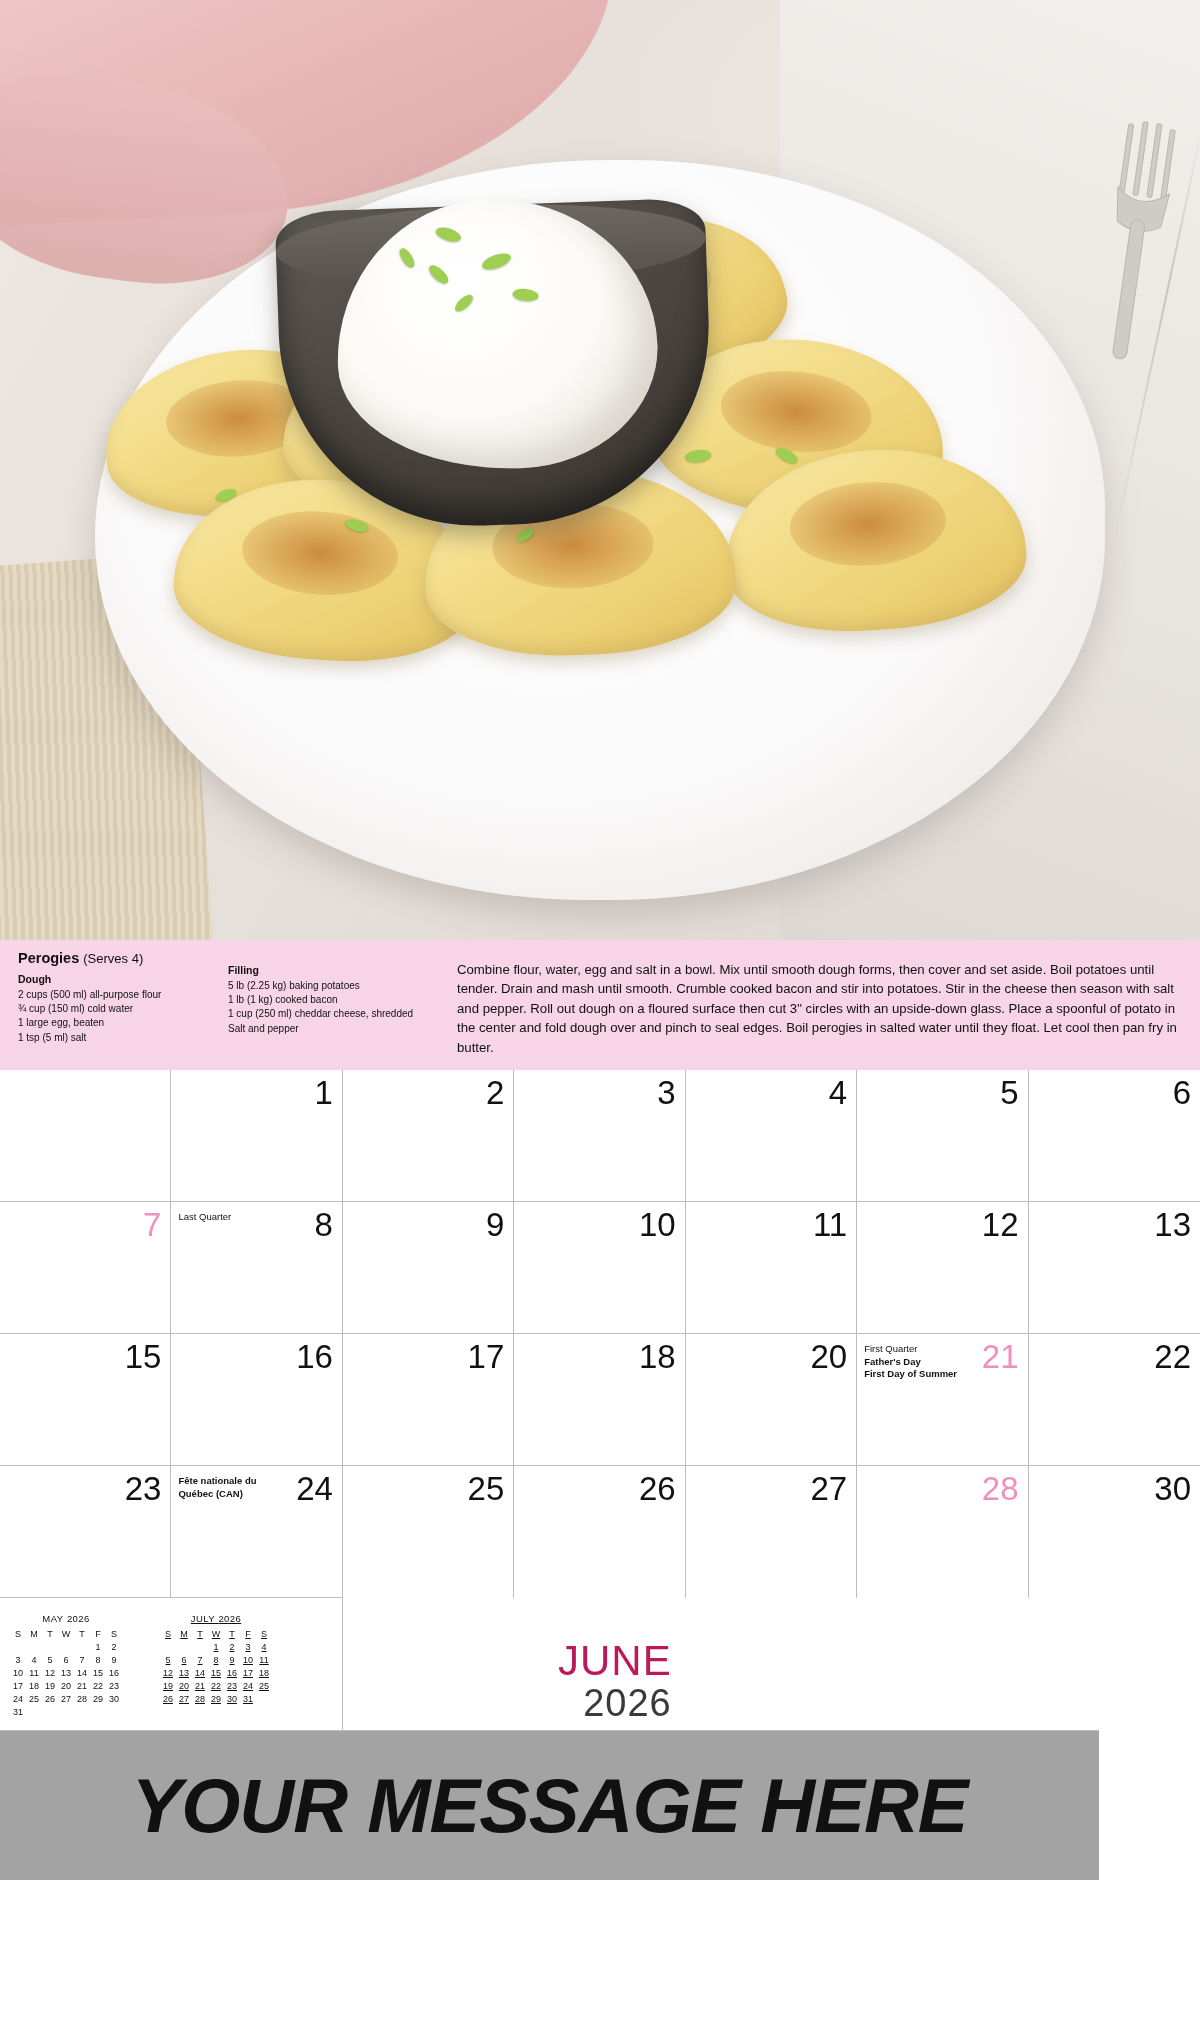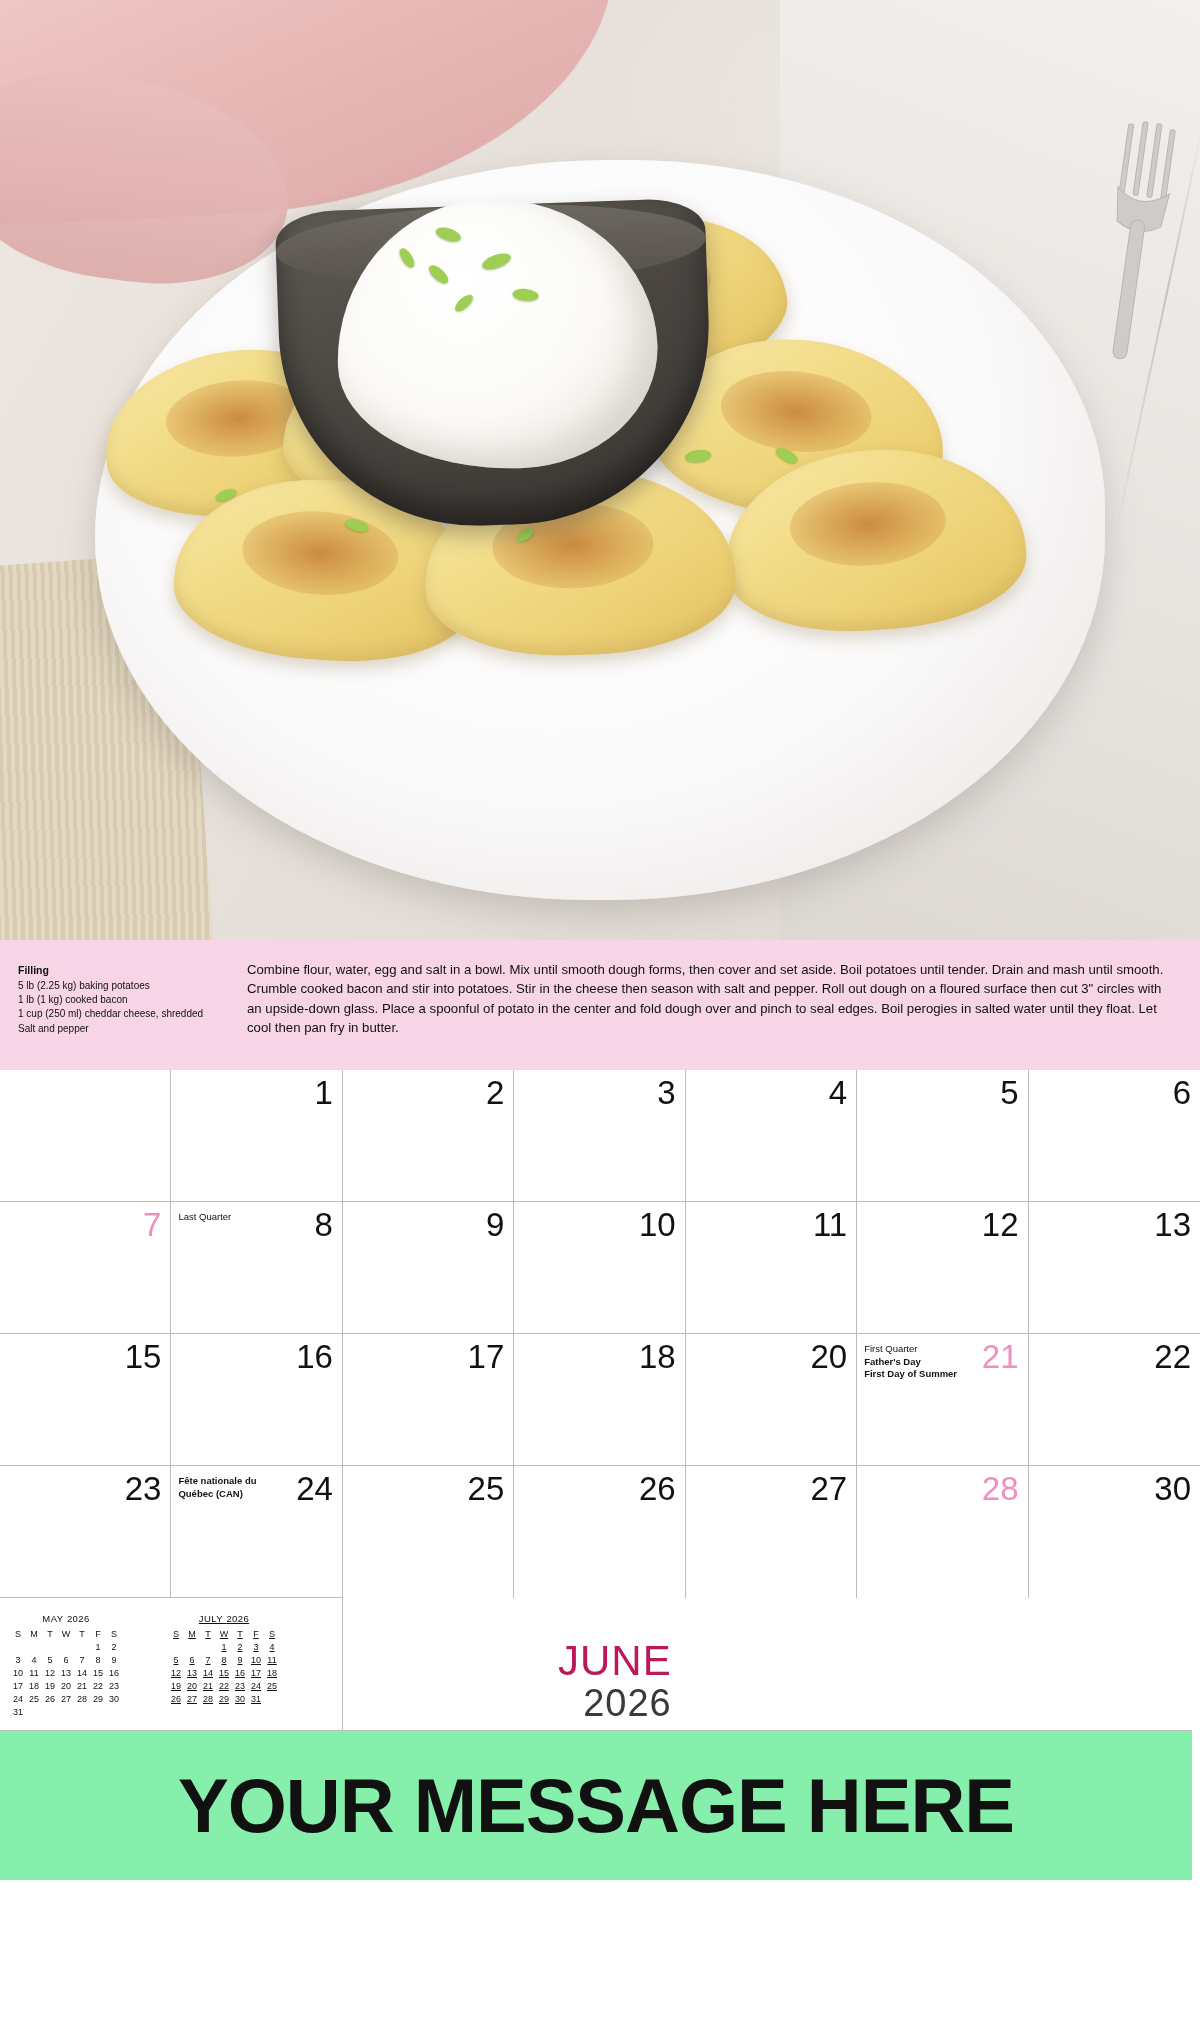--- a/index.html
+++ b/index.html
@@ -155,41 +155,42 @@
   }
   .dnum.sun { color:#ef8fbe; }
   .ev {
     position:absolute; left:7px; top:9px;
     font-size:9.5px; line-height:1.32; color:#111; max-width:112px;
   }
   .ev .bold { font-weight:bold; }
   .ev .light { font-weight:normal; }
 
   
-  .mini-wrap { display:flex; align-items:flex-start; gap:12px; padding:14px 6px 0 10px; }
+  .mini-wrap { display:flex; align-items:flex-start; gap:4px; padding:14px 6px 0 10px; }
   .mini { font-size:9.5px; color:#111; }
   .mini h4 { margin:0 0 3px 0; font-size:11px; letter-spacing:.4px; text-align:center; font-weight:bold; }
   .mini h4 span { font-weight:normal; font-size:9.5px; }
   .mini table { border-collapse:collapse; }
   .mini td, .mini th {
     width:16px; height:13px; text-align:center; font-size:9px; font-weight:normal; padding:0; color:#111;
   }
   .mini th { font-weight:normal; }
   .bigmonth {
     position:absolute; right:14px; bottom:8px; text-align:right; line-height:1;
   }
   .bigmonth .mname { font-size:42px; font-weight:normal; color:#be185d; letter-spacing:1px; }
   .bigmonth .myear { font-size:38px; color:#3a3a3a; letter-spacing:1px; margin-top:2px; }
 
   
   .footer {
-    width:1192px; height:150px;
+    width:1099px; height:150px;
     display:flex; align-items:center; justify-content:center;
     border-top:1px solid #bdbdbd;
-    background:#86efac;
+    background:#a3a3a3;
+    font-style:italic;
   }
   .footer span {
     font-size:76px; font-weight:bold; letter-spacing:-1px; color:#111;
   }
 </style>
 </head>
 <body>
 
 <div class="page">
 
@@ -240,20 +241,31 @@
         <span class="scal" style="left:150px; top:62px; width:24px; height:11px; transform:rotate(45deg);"></span>
         <span class="scal" style="left:235px; top:85px; width:26px; height:12px; transform:rotate(8deg);"></span>
         <span class="scal" style="left:175px; top:92px; width:22px; height:10px; transform:rotate(-40deg);"></span>
         <span class="scal" style="left:120px; top:45px; width:22px; height:10px; transform:rotate(60deg);"></span>
       </div>
     </div>
   </div>
 
   <div class="recipe">
 
+    <div class="rec-col rec-col1">
+      <div class="rec-title">
+        <span>Perogies</span>
+        <span class="serves">(Serves 4)</span>
+      </div>
+      <div class="rec-sub">Dough</div>
+      <div class="rec-li">2 cups (500 ml) all-purpose flour</div>
+      <div class="rec-li">¾ cup (150 ml) cold water</div>
+      <div class="rec-li">1 large egg, beaten</div>
+      <div class="rec-li">1 tsp (5 ml) salt</div>
+    </div>
 
     <div class="rec-col rec-col2">
       <div class="rec-sub">Filling</div>
       <div class="rec-li">5 lb (2.25 kg) baking potatoes</div>
       <div class="rec-li">1 lb (1 kg) cooked  bacon</div>
       <div class="rec-li">1 cup (250 ml) cheddar cheese, shredded</div>
       <div class="rec-li">Salt and pepper</div>
     </div>
 
     <div class="rec-method">Combine flour, water, egg and salt in a bowl. Mix until smooth dough forms, then cover and set aside. Boil potatoes until tender. Drain and mash until smooth. Crumble cooked bacon and stir into potatoes. Stir in the cheese then season with salt and pepper. Roll out dough on a floured surface then cut 3" circles with an upside-down glass. Place a spoonful of potato in the center and fold dough over and pinch to seal edges. Boil perogies in salted water until they float. Let cool then pan fry in butter.</div>

